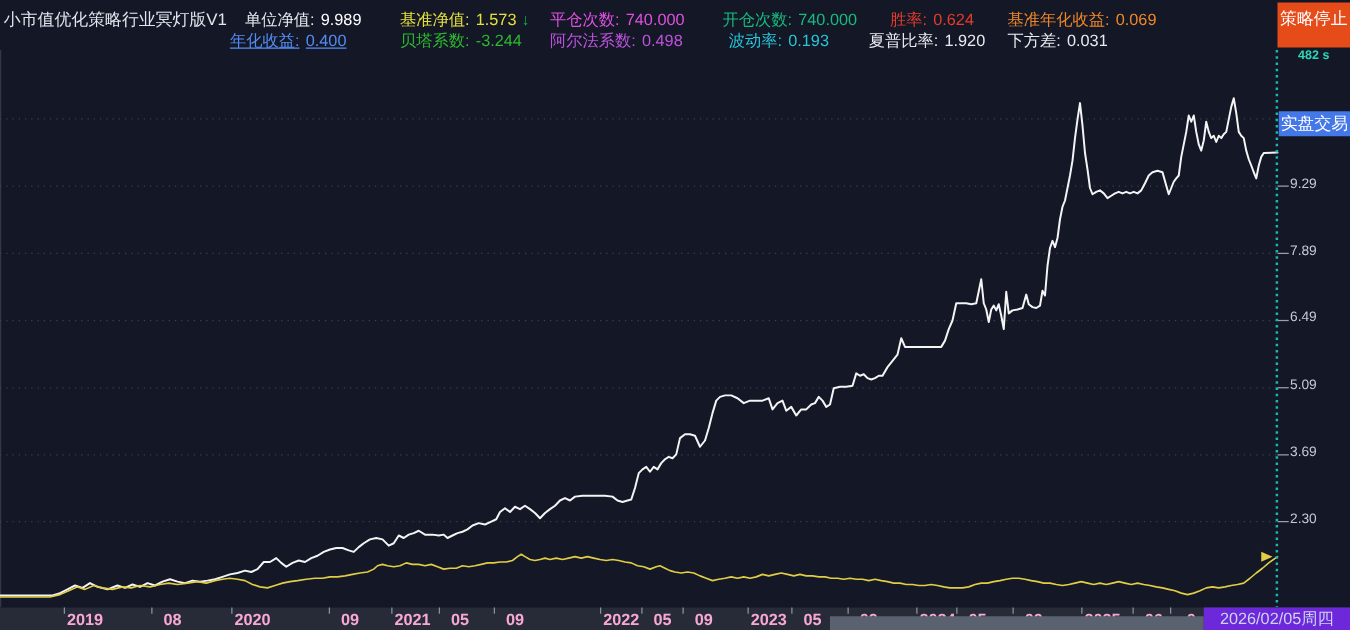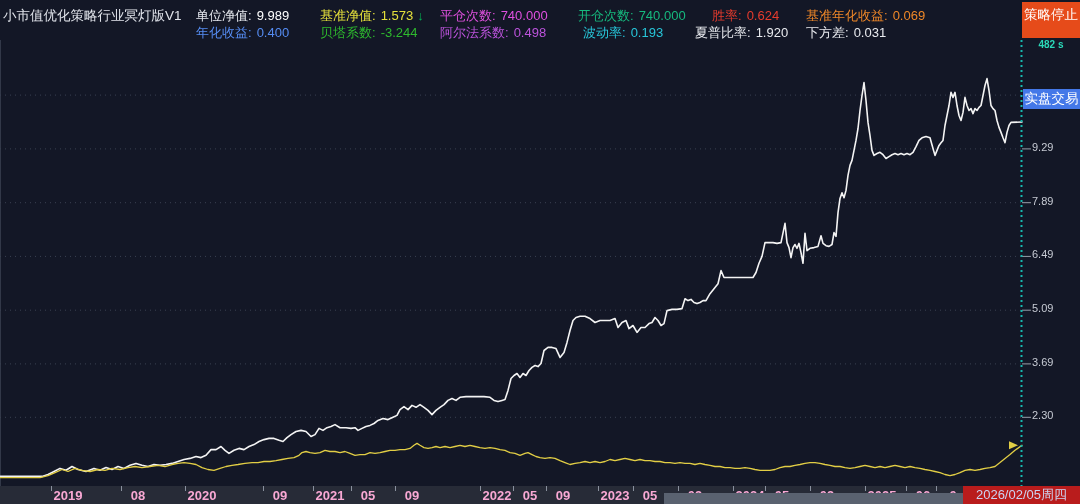--- a/index.html
+++ b/index.html
@@ -36,21 +36,21 @@
 
   <div id="title">小市值优化策略行业冥灯版V1</div>
 
   <span class="hstat r1" style="left: 196px; color: rgb(230, 233, 239);"><span class="lbl">单位净值:</span><span class="val" style="color: rgb(255, 255, 255);">9.989</span></span>
   <span class="hstat r1" style="left: 320px; color: rgb(229, 224, 59);"><span class="lbl">基准净值:</span><span class="val">1.573</span><span class="arrow" style="color: rgb(0, 182, 83);">↓</span></span>
   <span class="hstat r1" style="left: 440px; color: rgb(223, 80, 223);"><span class="lbl">平仓次数:</span><span class="val">740.000</span></span>
   <span class="hstat r1" style="left: 578px; color: rgb(22, 185, 126);"><span class="lbl">开仓次数:</span><span class="val">740.000</span></span>
   <span class="hstat r1" style="left: 712px; color: rgb(230, 59, 45);"><span class="lbl">胜率:</span><span class="val">0.624</span></span>
   <span class="hstat r1" style="left: 806px; color: rgb(238, 135, 40);"><span class="lbl">基准年化收益:</span><span class="val">0.069</span></span>
 
-  <span class="hstat r2" style="left: 196px; color: rgb(85, 140, 242);"><span class="lbl">年化收益:</span><span class="val">0.400</span></span>
+  <span class="hstat r2" style="left: 184px; color: rgb(85, 140, 242); text-decoration: underline;"><span class="lbl">年化收益:</span><span class="val">0.400</span></span>
   <span class="hstat r2" style="left: 320px; color: rgb(46, 185, 46);"><span class="lbl">贝塔系数:</span><span class="val">-3.244</span></span>
   <span class="hstat r2" style="left: 440px; color: rgb(188, 83, 220);"><span class="lbl">阿尔法系数:</span><span class="val">0.498</span></span>
   <span class="hstat r2" style="left: 583px; color: rgb(39, 198, 217);"><span class="lbl">波动率:</span><span class="val">0.193</span></span>
   <span class="hstat r2" style="left: 695px; color: rgb(232, 234, 238);"><span class="lbl">夏普比率:</span><span class="val">1.920</span></span>
   <span class="hstat r2" style="left: 806px; color: rgb(232, 234, 238);"><span class="lbl">下方差:</span><span class="val">0.031</span></span>
 
 
   <svg id="chart-svg" width="1080" height="446" viewBox="0 0 1080 446">
       <line x1="0.5" y1="0" x2="0.5" y2="446" stroke="#323848" stroke-width="1"></line>
       <line x1="0" y1="55.1" x2="1022" y2="55.1" stroke="#3a4152" stroke-width="1" stroke-dasharray="1 4"></line>
@@ -119,16 +119,16 @@
       <div class="xlab" style="left: 782px;">05</div>
       <div class="xtick" style="left: 810px;"></div>
       <div class="xlab" style="left: 827px;">09</div>
       <div class="xtick" style="left: 865px;"></div>
       <div class="xlab" style="left: 882px;">2025</div>
       <div class="xtick" style="left: 906px;"></div>
       <div class="xlab" style="left: 923px;">06</div>
       <div class="xtick" style="left: 936px;"></div>
       <div class="xlab" style="left: 953px;">0</div>
       <div id="scroll-thumb"></div>
-      <div id="date-badge" style="background: #b91c1c;">2026/02/05周四</div>
+      <div id="date-badge" style="background: #6d28d9;">2026/02/05周四</div>
     </div>
 
 </div>
 
 </body></html>

